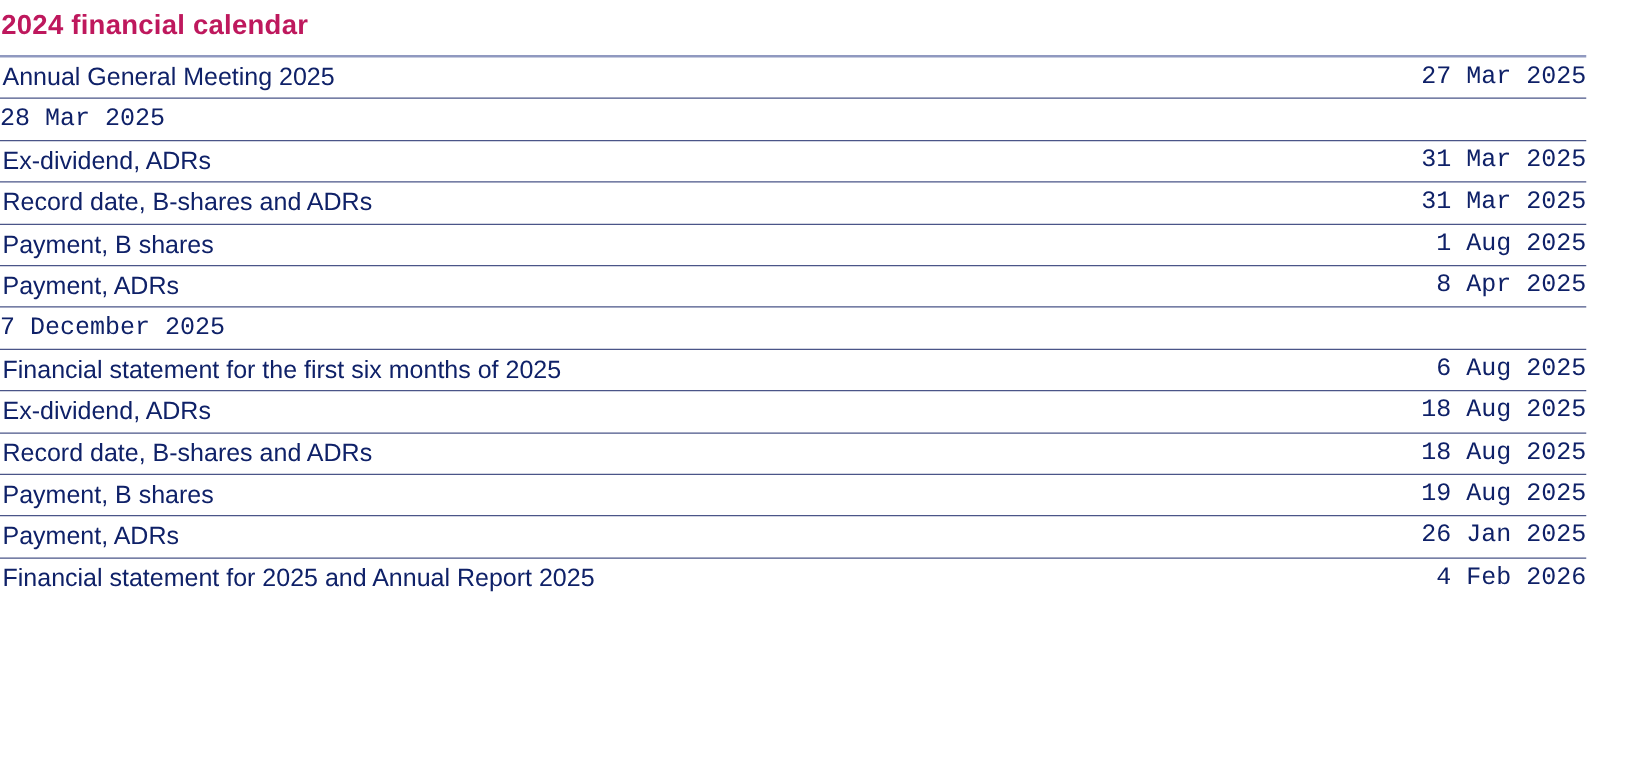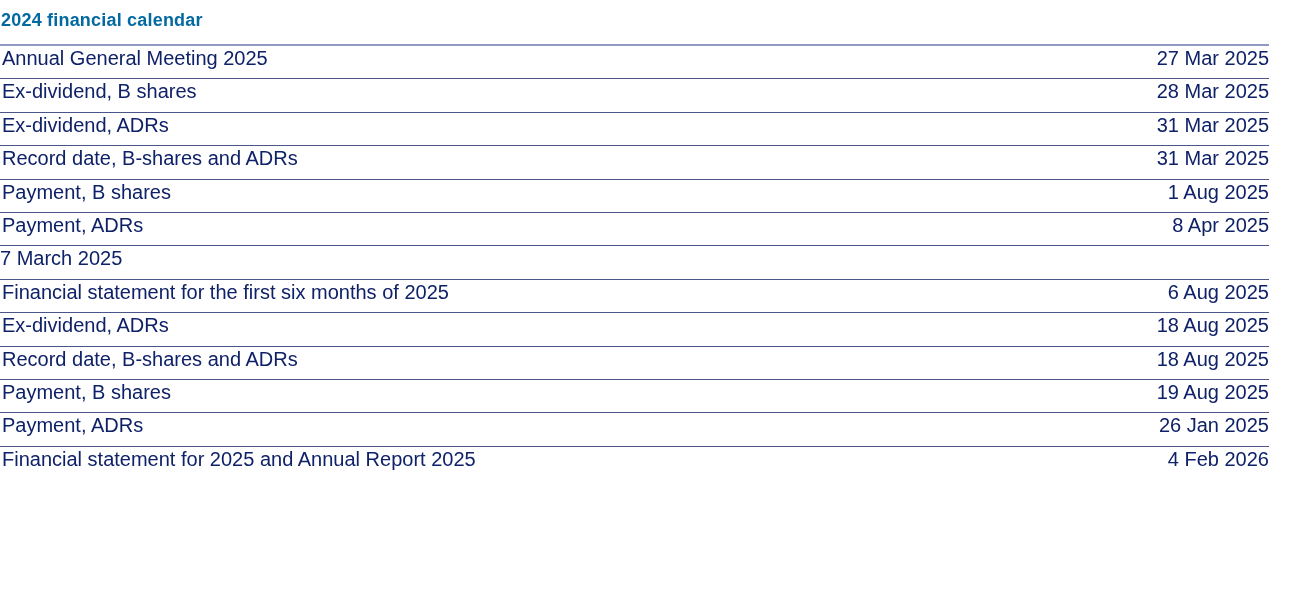--- a/index.html
+++ b/index.html
@@ -12,84 +12,85 @@
     height: 611px;
     font-family: "Liberation Sans", sans-serif;
     color: #0f2168;
     overflow: hidden;
   }
   .calendar {
     width: 1269px;
     margin: 0;
   }
   .calendar-title {
-    font-size: 18px;
+    font-size: 22px;
     font-weight: bold;
-    color: #0369a1;
+    color: #be185d;
     margin: 7px 0 0 1px;
     line-height: 26px;
     letter-spacing: 0.2px;
   }
   .calendar-table {
     margin-top: 11px;
     border-top: 2px solid #9099c0;
   }
   .calendar-row {
     display: flex;
     justify-content: space-between;
+    align-items: center;
     height: 32.4px;
     border-bottom: 1px solid #4a5588;
     font-size: 20px;
     line-height: 24px;
   }
   .calendar-row:last-child {
     border-bottom: none;
   }
   .event-cell {
     padding-left: 2px;
     white-space: nowrap;
   }
   .date-cell {
     text-align: right;
     white-space: nowrap;
+    font-family: Liberation Mono, monospace;
   }
 </style>
 </head>
 <body>
 
 <div class="calendar">
   <div class="calendar-title">2024 financial calendar</div>
 
   <div class="calendar-table">
     <div class="calendar-row">
       <span class="event-cell">Annual General Meeting 2025</span>
       <span class="date-cell">27 Mar 2025</span>
     </div>
     <div class="calendar-row">
-      <span class="event-cell">Ex-dividend, B shares</span>
       <span class="date-cell">28 Mar 2025</span>
     </div>
     <div class="calendar-row">
       <span class="event-cell">Ex-dividend, ADRs</span>
       <span class="date-cell">31 Mar 2025</span>
     </div>
     <div class="calendar-row">
       <span class="event-cell">Record date, B-shares and ADRs</span>
       <span class="date-cell">31 Mar 2025</span>
     </div>
     <div class="calendar-row">
       <span class="event-cell">Payment, B shares</span>
       <span class="date-cell">1 Aug 2025</span>
     </div>
     <div class="calendar-row">
       <span class="event-cell">Payment, ADRs</span>
       <span class="date-cell">8 Apr 2025</span>
     </div>
     <div class="calendar-row">
-      <span class="date-cell">7 March 2025</span>
+      <span class="date-cell">7 December 2025</span>
     </div>
     <div class="calendar-row">
       <span class="event-cell">Financial statement for the first six months of 2025</span>
       <span class="date-cell">6 Aug 2025</span>
     </div>
     <div class="calendar-row">
       <span class="event-cell">Ex-dividend, ADRs</span>
       <span class="date-cell">18 Aug 2025</span>
     </div>
     <div class="calendar-row">

